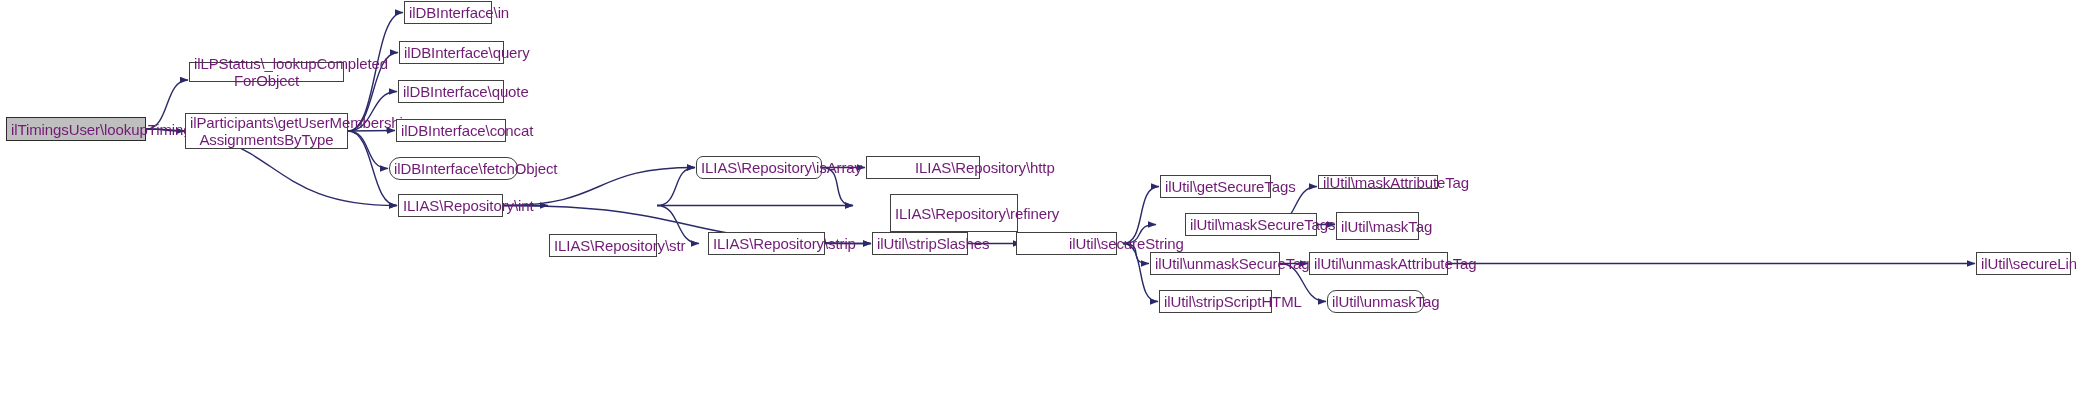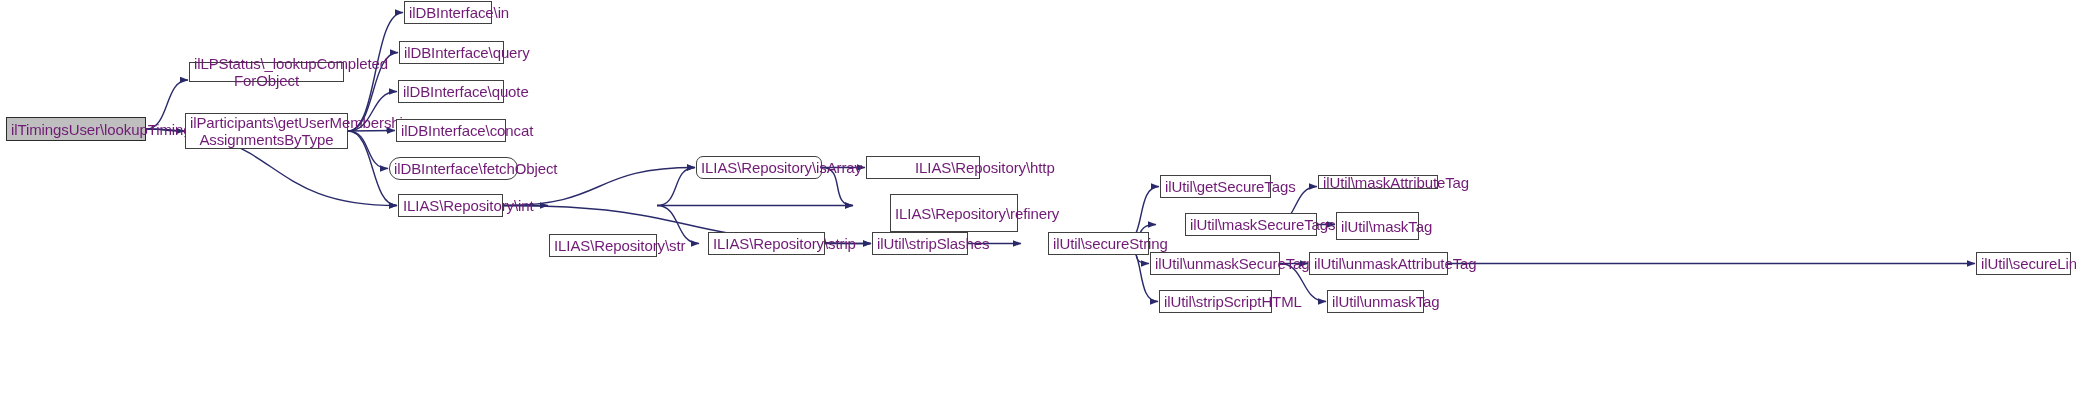--- a/index.html
+++ b/index.html
@@ -101,24 +101,24 @@
       <div class="node" style="left: 398px; top: 80px; width: 106px; height: 23px;"><span class="node-label">ilDBInterface\quote</span></div>
       <div class="node" style="left: 396px; top: 119px; width: 110px; height: 23px;"><span class="node-label">ilDBInterface\concat</span></div>
       <div class="node" style="left: 389px; top: 157px; width: 129px; height: 23px; border-radius: 11px;"><span class="node-label">ilDBInterface\fetchObject</span></div>
       <div class="node" style="left: 398px; top: 194px; width: 105px; height: 23px;"><span class="node-label">ILIAS\Repository\int</span></div>
       <div class="node" style="left: 549px; top: 194px; width: 108px; height: 23px; margin-top: 40px;"><span class="node-label">ILIAS\Repository\str</span></div>
       <div class="node" style="left: 696px; top: 156px; width: 126px; height: 23px; border-radius: 7px;"><span class="node-label">ILIAS\Repository\isArray</span></div>
       <div class="node" style="left: 708px; top: 232px; width: 117px; height: 23px;"><span class="node-label">ILIAS\Repository\strip</span></div>
       <div class="node" style="left: 866px; top: 156px; width: 114px; height: 23px; padding-left: 44px;"><span class="node-label">ILIAS\Repository\http</span></div>
       <div class="node" style="left: 854px; top: 194px; width: 128px; height: 38px; margin-left: 36px;"><span class="node-label">ILIAS\Repository\refinery</span></div>
       <div class="node" style="left: 872px; top: 232px; width: 96px; height: 23px;"><span class="node-label">ilUtil\stripSlashes</span></div>
-      <div class="node" style="left: 1048px; top: 232px; width: 101px; height: 23px;"><span class="node-label">ilUtil\secureString</span></div>
+      <div class="node" style="left: 1016px; top: 232px; width: 101px; height: 23px; padding-left: 48px;"><span class="node-label">ilUtil\secureString</span></div>
       <div class="node" style="left: 1160px; top: 175px; width: 111px; height: 23px;"><span class="node-label">ilUtil\getSecureTags</span></div>
       <div class="node" style="left: 1185px; top: 213px; width: 132px; height: 23px;"><span class="node-label">ilUtil\maskSecureTags</span></div>
       <div class="node" style="left: 1150px; top: 252px; width: 130px; height: 23px;"><span class="node-label">ilUtil\unmaskSecureTags</span></div>
       <div class="node" style="left: 1159px; top: 290px; width: 113px; height: 23px;"><span class="node-label">ilUtil\stripScriptHTML</span></div>
       <div class="node" style="left: 1318px; top: 175px; width: 120px; height: 14px;"><span class="node-label">ilUtil\maskAttributeTag</span></div>
       <div class="node" style="left: 1336px; top: 200px; width: 83px; height: 28px; margin-top: 12px;"><span class="node-label">ilUtil\maskTag</span></div>
       <div class="node" style="left: 1309px; top: 252px; width: 139px; height: 23px;"><span class="node-label">ilUtil\unmaskAttributeTag</span></div>
-      <div class="node" style="left: 1327px; top: 290px; width: 97px; height: 23px;"><span class="node-label">ilUtil\unmaskTag</span></div>
+      <div class="node" style="left: 1327px; top: 290px; width: 97px; height: 23px; border-radius: 9px;"><span class="node-label">ilUtil\unmaskTag</span></div>
       <div class="node" style="left: 1976px; top: 252px; width: 95px; height: 23px;"><span class="node-label">ilUtil\secureLink</span></div>
     </div>
 </div>
 
 </body></html>

